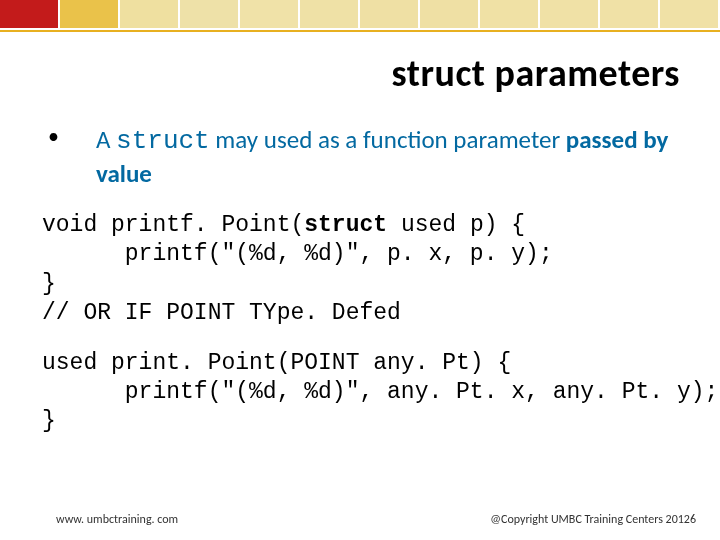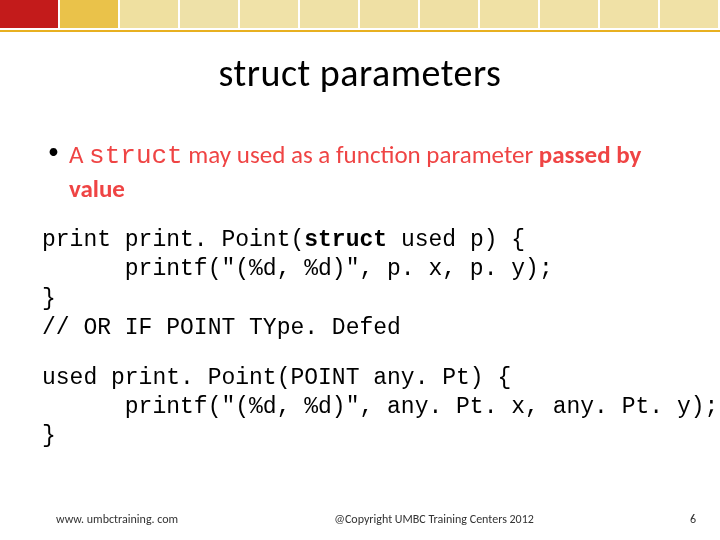--- a/index.html
+++ b/index.html
@@ -25,43 +25,44 @@
     height: 2px;
     width: 100%;
     background: #e8b020;
     margin-top: 2px;
   }
   .slide {
     padding: 12px 40px 0 40px;
   }
   .title {
     font-size: 38px;
-    font-weight: 400;
+    font-weight: 700;
     color: #000;
-    text-align: center;
+    text-align: right;
     margin-top: 6px;
-    margin-bottom: 43px;
+    margin-bottom: 28px;
     letter-spacing: 0.5px;
   }
   .bullet-row {
     display: flex;
     align-items: flex-start;
     margin-bottom: 22px;
     padding-left: 8px;
   }
   .bullet-dot {
     font-size: 22px;
     color: #000;
     margin-right: 10px;
     line-height: 1.2;
   }
   .bullet-text {
     font-size: 25px;
-    color: #ef4444;
+    color: #0369a1;
     line-height: 1.25;
+    margin-left: 27px;
   }
   .bullet-text .mono {
     font-family: 'Courier New', monospace;
     font-size: 26px;
   }
   .bullet-text .bold { font-weight: 700; }
   .code-block {
     font-family: 'Courier New', monospace;
     font-size: 23px;
     color: #000;
@@ -76,21 +77,21 @@
     bottom: 14px;
     left: 16px;
     width: 100%;
     padding: 0 40px;
     display: flex;
     justify-content: space-between;
     align-items: center;
     font-size: 12px;
     color: #333;
   }
-  .footer .center { flex: 1; text-align: center; }
+  .footer .center { flex: 1; text-align: right; }
   .footer .left { flex: 0 0 auto; }
   .footer .right { flex: 0 0 auto; }
 </style>
 </head>
 <body>
 
 <div class="top-bar">
     <div class="block" style="background: rgb(195, 27, 27);"></div>
     <div class="block" style="background: rgb(234, 194, 74);"></div>
     <div class="block" style="background: rgb(239, 224, 160);"></div>
@@ -109,21 +110,21 @@
 <div class="slide">
   <h1 class="title">struct parameters</h1>
 
   <div class="bullet-row">
     <span class="bullet-dot">•</span>
     <span class="bullet-text">
       <span>A </span><span class="mono">struct</span><span> may used as a function parameter </span><span class="bold">passed by value</span>
     </span>
   </div>
 
-  <div class="code-block"><span>print print. Point(</span><span class="bold">struct</span><span> used p) {</span>
+  <div class="code-block"><span>void printf. Point(</span><span class="bold">struct</span><span> used p) {</span>
 <span>      printf("(%d, %d)", p. x, p. y);</span>
 <span>}</span>
 <span>// OR IF POINT TYpe. Defed</span></div>
 
   <div class="code-block"><span>used print. Point(POINT any. Pt) {</span>
 <span>      printf("(%d, %d)", any. Pt. x, any. Pt. y);</span>
 <span>}</span></div>
 </div>
 
 <div class="footer">

